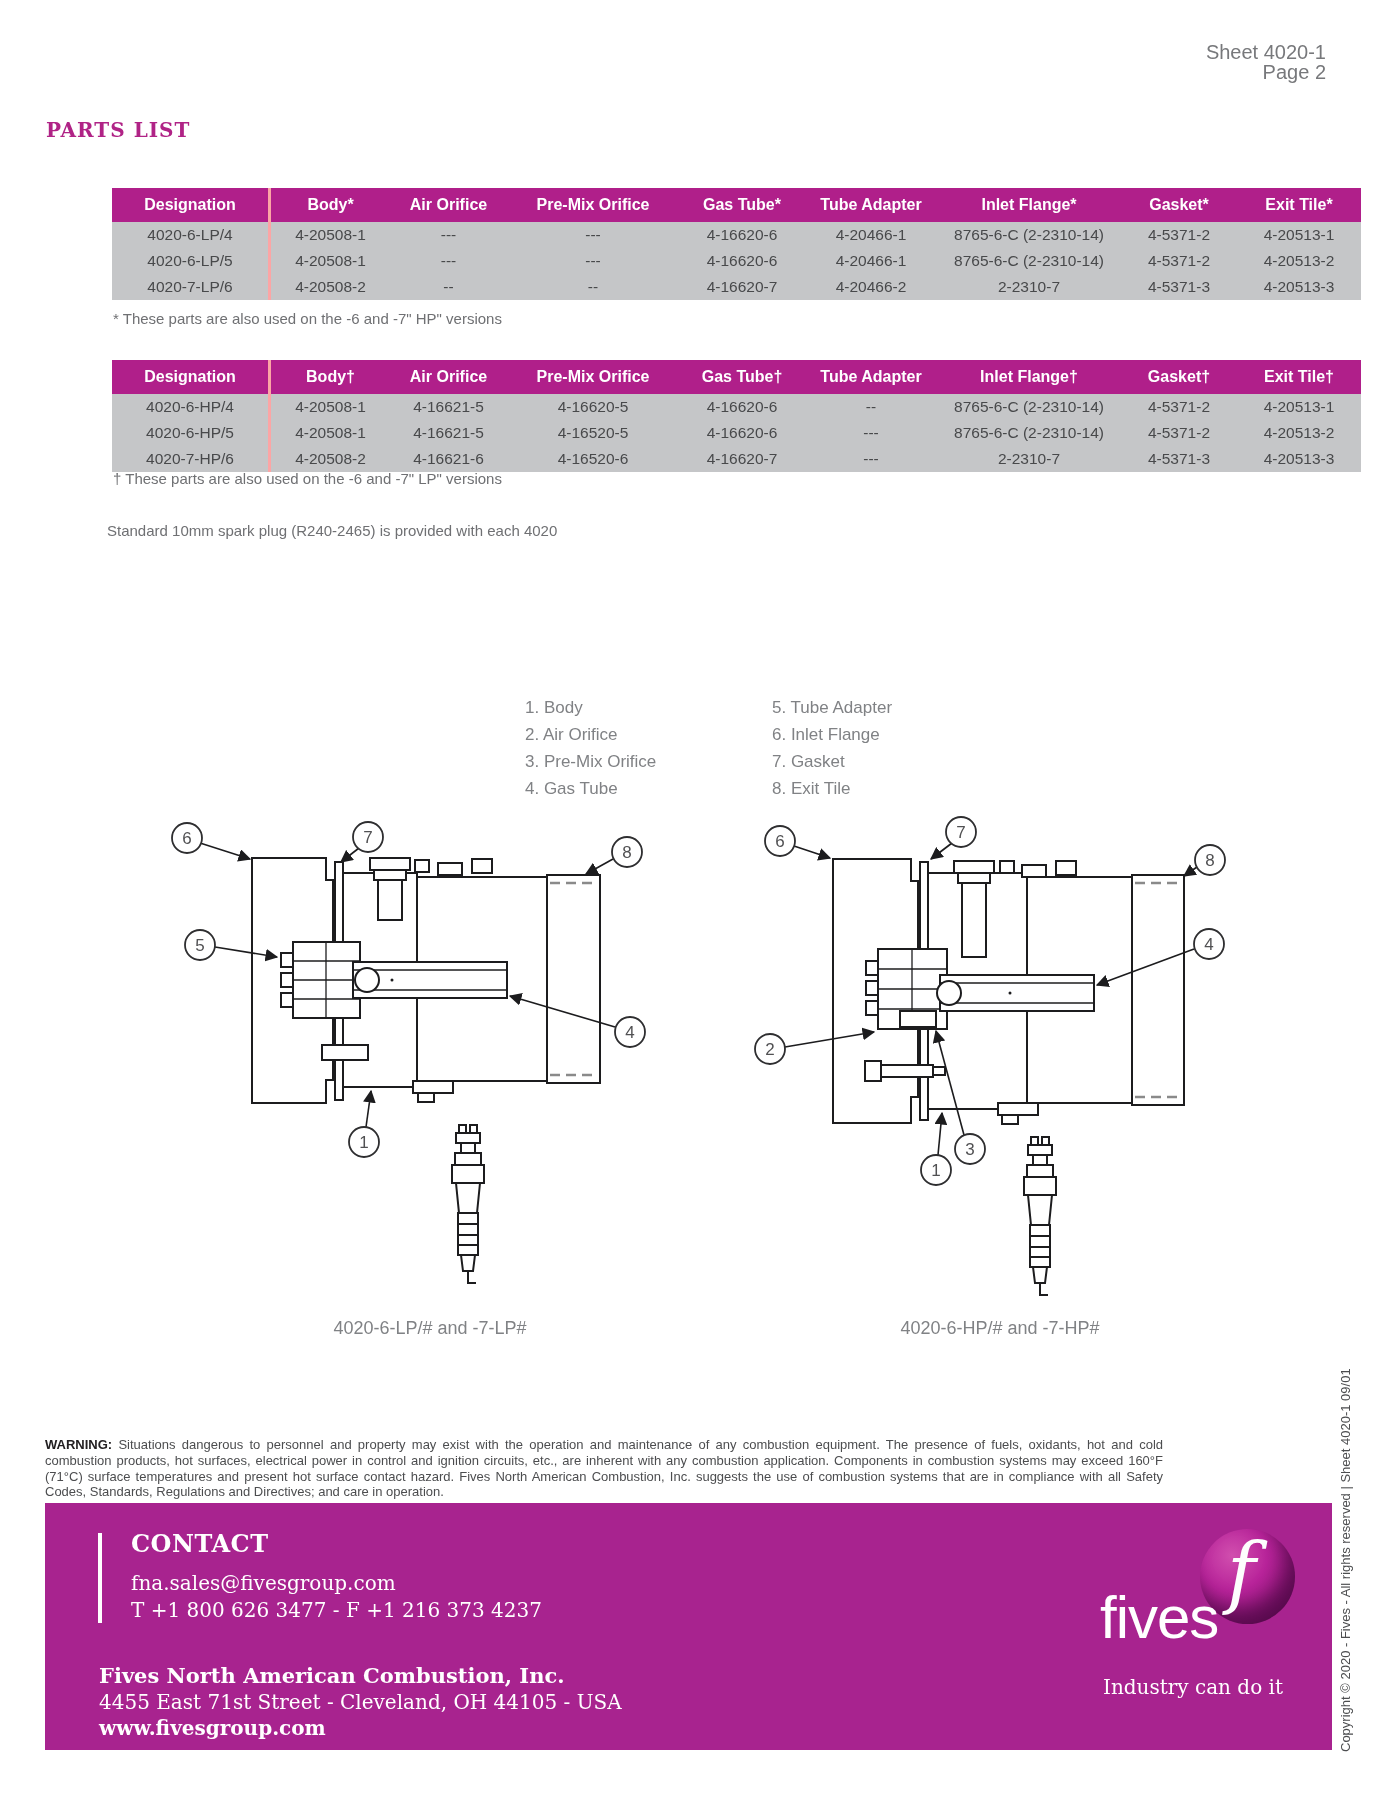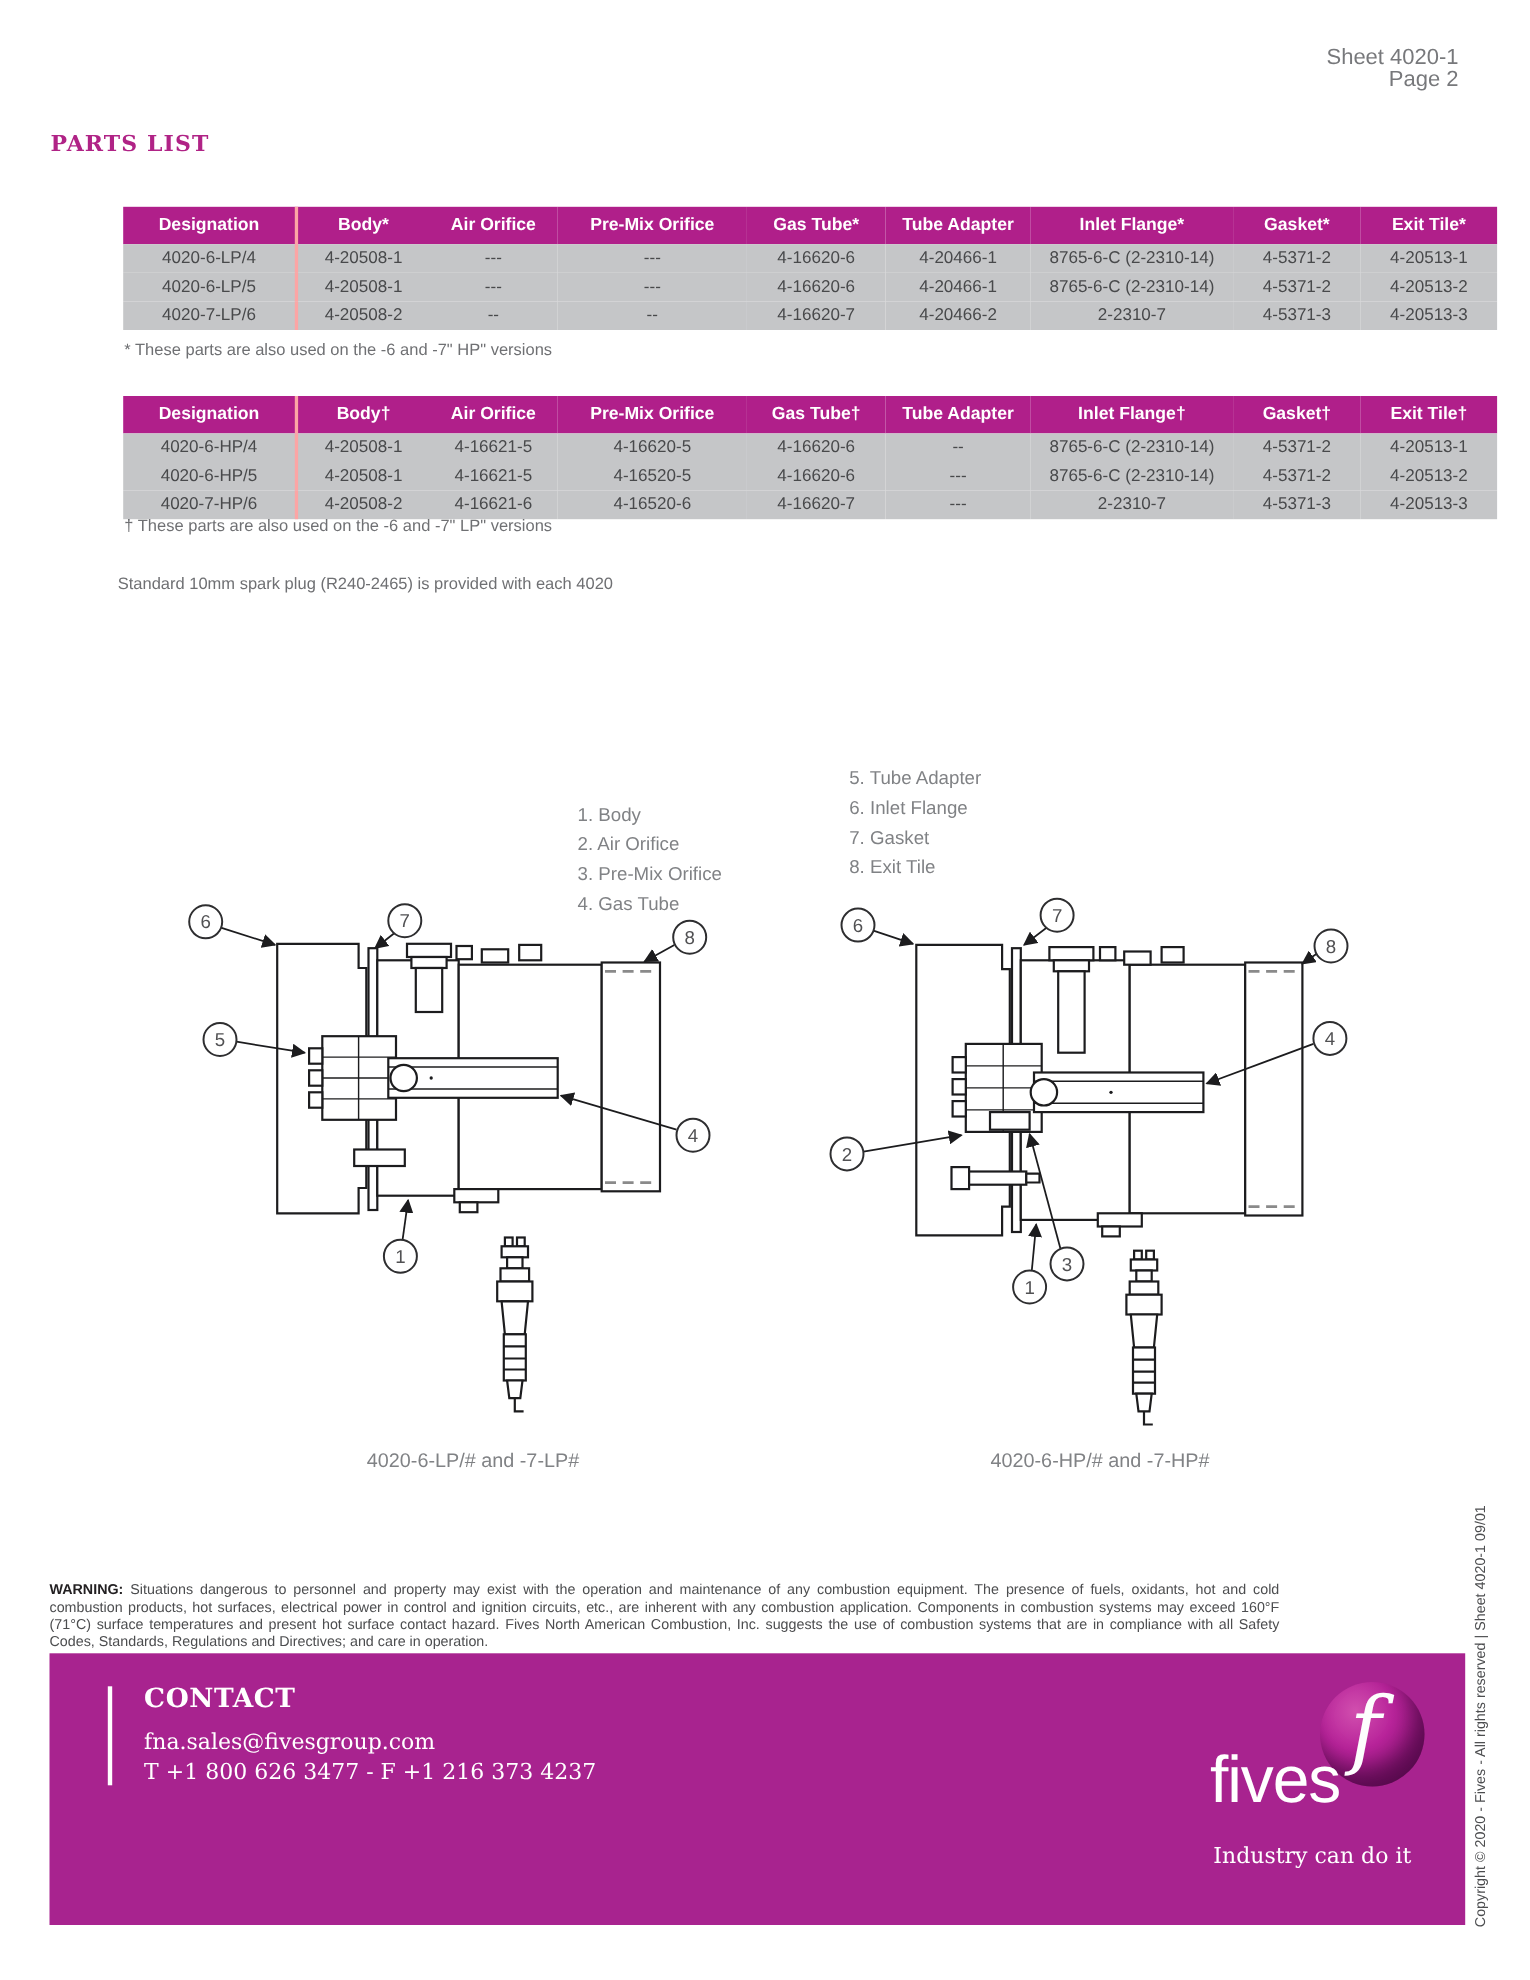--- a/index.html
+++ b/index.html
@@ -35,21 +35,21 @@
   .parts-table th:nth-child(9),.parts-table td:nth-child(9){width:120px;}
   .parts-table th:first-child,.parts-table td:first-child{border-right:3px solid #fca5a5;}
 
   .footnote{position:absolute;left:113px;color:#6f7073;font-size:15px;}
   .fn-lp{top:310px;}
   .fn-hp{top:470px;}
   .note{position:absolute;left:107px;top:522px;color:#6f7073;font-size:15px;}
 
   
   .legend{position:absolute;top:694px;color:#808285;font-size:17px;line-height:27px;}
-  .legend-left{left:525px;margin-top:33px;}
+  .legend-left{left:525px;}
   .legend-right{left:772px;}
 
   
   .diagram{position:absolute;}
   .diagram-lp{left:160px;top:815px;}
   .diagram-hp{left:750px;top:815px;}
   .diagram path,.diagram rect,.diagram line,.diagram circle{vector-effect:none;}
   .draw{stroke:#1c1c1e;stroke-width:2;fill:#fff;stroke-linejoin:miter;}
   .thin{stroke:#1c1c1e;stroke-width:1.3;fill:none;}
   .dash{stroke:#8a8a8a;stroke-width:2.5;fill:none;stroke-dasharray:10 6;}
@@ -411,20 +411,25 @@
 
   <p class="warning"><b>WARNING:</b> <span>Situations dangerous to personnel and property may exist with the operation and maintenance of any combustion equipment. The presence of fuels, oxidants, hot and cold combustion products, hot surfaces, electrical power in control and ignition circuits, etc., are inherent with any combustion application. Components in combustion systems may exceed 160°F (71°C) surface temperatures and present hot surface contact hazard. Fives North American Combustion, Inc. suggests the use of combustion systems that are in compliance with all Safety Codes, Standards, Regulations and Directives; and care in operation.</span></p>
 
   <div class="footer">
     <div class="contact-bar"></div>
     <div class="contact">
       <div class="contact-heading">CONTACT</div>
       <div class="contact-email">fna.sales@fivesgroup.com</div>
       <div class="contact-phone">T +1 800 626 3477 - F +1 216 373 4237</div>
     </div>
+    <div class="company">
+      <div class="company-name">Fives North American Combustion, Inc.</div>
+      <div class="company-address">4455 East 71st Street - Cleveland, OH 44105 - USA</div>
+      <div class="company-site">www.fivesgroup.com</div>
+    </div>
     <div class="logo">
       <div class="logo-sphere">
         <span class="logo-f">f</span>
       </div>
       <div class="logo-word">fives</div>
       <div class="logo-tagline">Industry can do it</div>
     </div>
   </div>
 
   <div class="copyright-vertical">Copyright © 2020 - Fives - All rights reserved | Sheet 4020-1 09/01</div>

